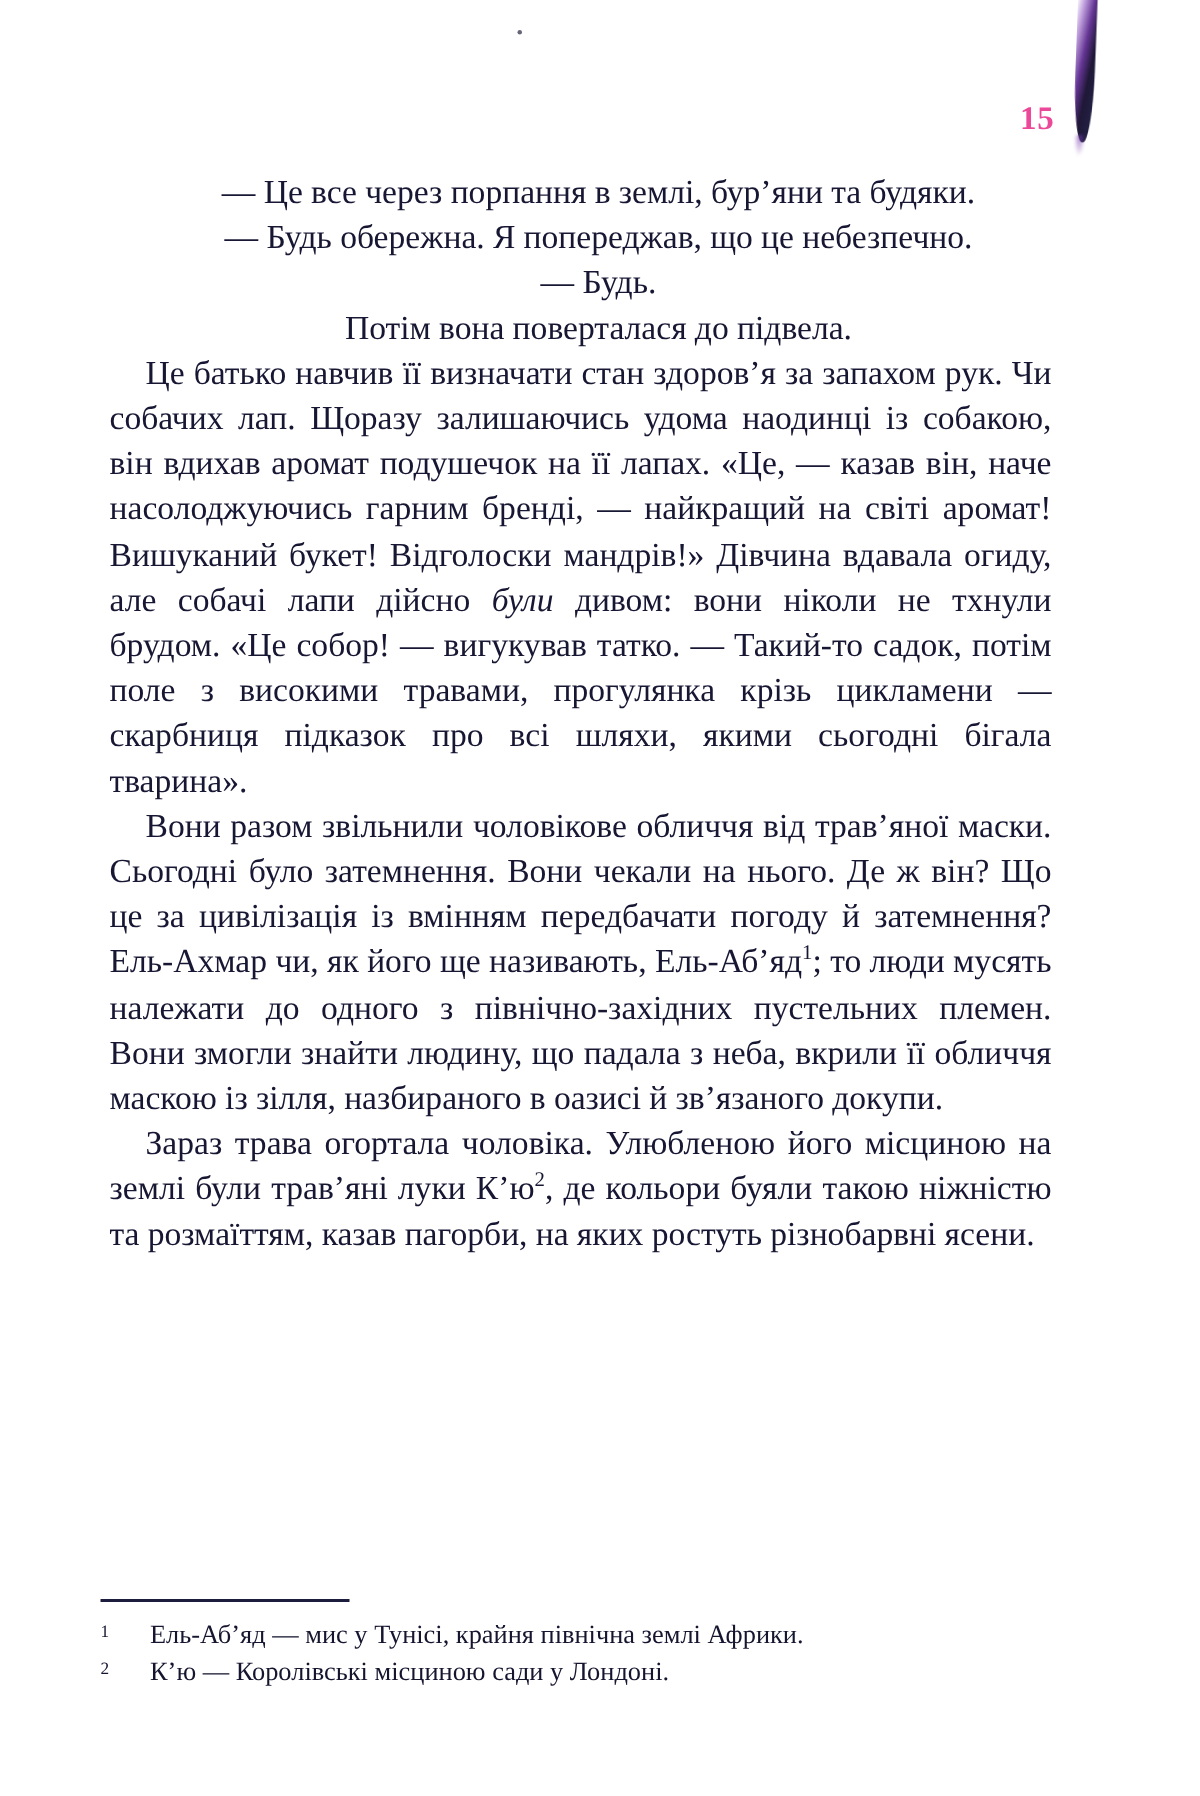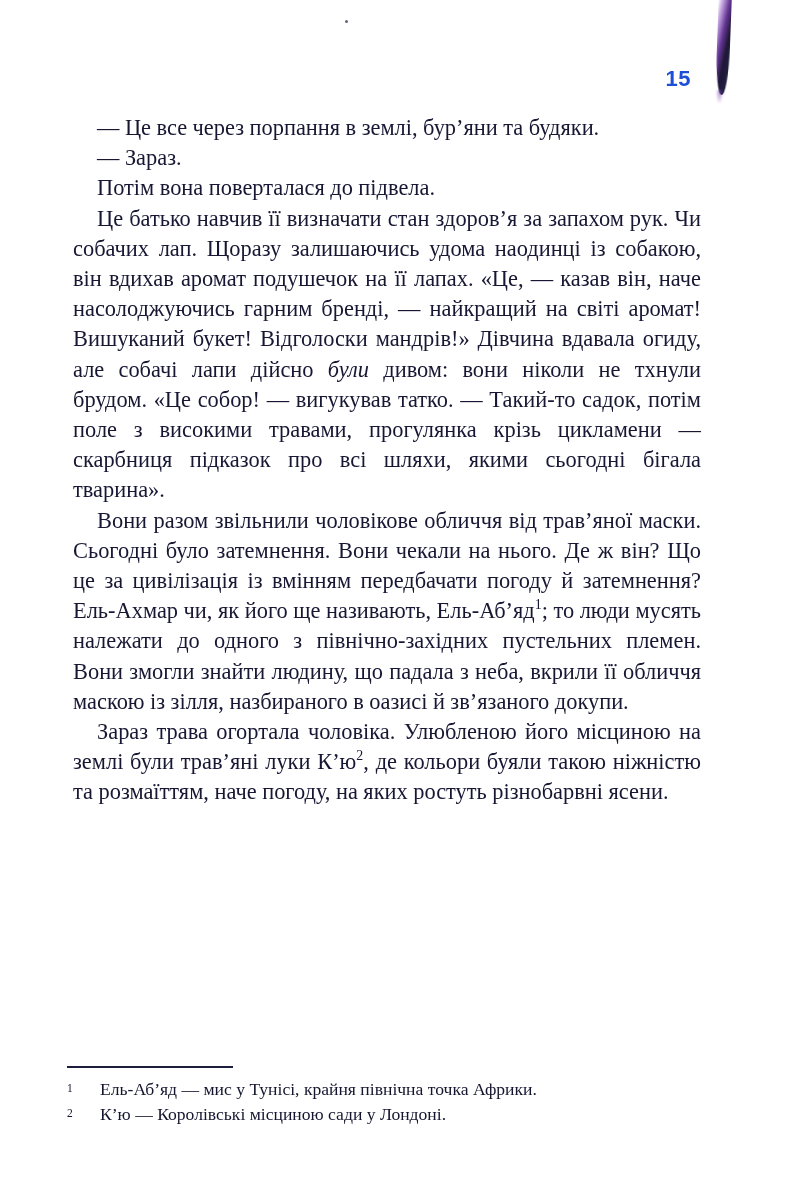--- a/index.html
+++ b/index.html
@@ -56,50 +56,50 @@
     width: 3px;
     height: 3px;
     background: #4b4b63;
     border-radius: 50%;
     opacity: .85;
   }
 
   
   .folio {
     position: absolute;
-    left: 0;
+    left: 12px;
     top: 66px;
     width: 691px;
     text-align: right;
-    font-family: Liberation Sans, sans-serif;
+    font-family: Liberation Serif, serif;
     font-weight: 700;
     font-size: 22px;
     letter-spacing: .5px;
-    color: #1d4ed8;
+    color: #ec4899;
   }
 
   
   .textblock {
     position: absolute;
     left: 73px;
     top: 113px;
     width: 628px;
   }
 
   p.para {
     margin: 0;
     font-size: 22.4px;
     line-height: 30.2px;
     text-align: justify;
     text-indent: 24px;
     hyphens: manual;
     word-spacing: -0.1px;
   }
   p.para.dialogue { text-indent: 24px; }
-  p.para.last-line-left { text-align: left; }
+  p.para.last-line-left { text-align: center; }
 
   
   p.para::after {
     content: "";
     display: inline-block;
     width: 100%;
   }
   p.para.noflush::after { display: none; }
 
   em.ital { font-style: italic; }
@@ -146,40 +146,41 @@
 
   <div class="spine-streak"></div>
   <div class="speck"></div>
 
   <div class="folio">15</div>
 
   <div class="textblock">
 
     <p class="para dialogue last-line-left noflush">— Це все через порпання в землі, бур’яни та будяки.</p>
 
+    <p class="para dialogue last-line-left noflush">— Будь обережна. Я попереджав, що це небезпечно.</p>
 
-    <p class="para dialogue last-line-left noflush">— Зараз.</p>
+    <p class="para dialogue last-line-left noflush">— Будь.</p>
 
     <p class="para last-line-left noflush">Потім вона поверталася до підвела.</p>
 
     <p class="para noflush"><span>Це батько навчив її визначати стан здоров’я за запахом рук. Чи собачих лап. Щоразу залишаючись удома наодинці із собакою, він вдихав аромат подушечок на її лапах. «Це, — казав він, наче насолоджуючись гарним бренді, — найкращий на світі аромат! Вишуканий букет! Відголоски мандрів!» Дівчина вдавала огиду, але собачі лапи дійсно </span><em class="ital">були</em><span> дивом: вони ніколи не тхнули брудом. «Це собор! — вигукував татко. — Такий-то садок, потім поле з високими травами, прогулянка крізь цикламени — скарбниця підказок про всі шляхи, якими сьогодні бігала тварина».</span></p>
 
 
     <p class="para noflush"><span>Вони разом звільнили чоловікове обличчя від трав’яної маски. Сьогодні було затемнення. Вони чекали на нього. Де ж він? Що це за цивілізація із вмінням передбачати погоду й затемнення? Ель-Ахмар чи, як його ще називають, Ель-Аб’яд</span><sup class="fn-ref">1</sup><span>; то люди мусять належати до одного з північно-західних пустельних племен. Вони змогли знайти людину, що падала з неба, вкрили її обличчя маскою із зілля, назбираного в оазисі й зв’язаного докупи.</span></p>
 
-    <p class="para noflush"><span>Зараз трава огортала чоловіка. Улюбленою його місциною на землі були трав’яні луки К’ю</span><sup class="fn-ref">2</sup><span>, де кольори буяли такою ніжністю та розмаїттям, наче погоду, на яких ростуть різнобарвні ясени.</span></p>
+    <p class="para noflush"><span>Зараз трава огортала чоловіка. Улюбленою його місциною на землі були трав’яні луки К’ю</span><sup class="fn-ref">2</sup><span>, де кольори буяли такою ніжністю та розмаїттям, казав пагорби, на яких ростуть різнобарвні ясени.</span></p>
 
   </div>
 
   <div class="footnotes">
     <div class="fn-rule"></div>
 
     <div class="fn-item">
       <span class="fn-marker">1</span>
-      <span class="fn-text">Ель-Аб’яд — мис у Тунісі, крайня північна точка Африки.</span>
+      <span class="fn-text">Ель-Аб’яд — мис у Тунісі, крайня північна землі Африки.</span>
     </div>
 
     <div class="fn-item">
       <span class="fn-marker">2</span>
       <span class="fn-text">К’ю — Королівські місциною сади у Лондоні.</span>
     </div>
   </div>
 
 </div>
 

